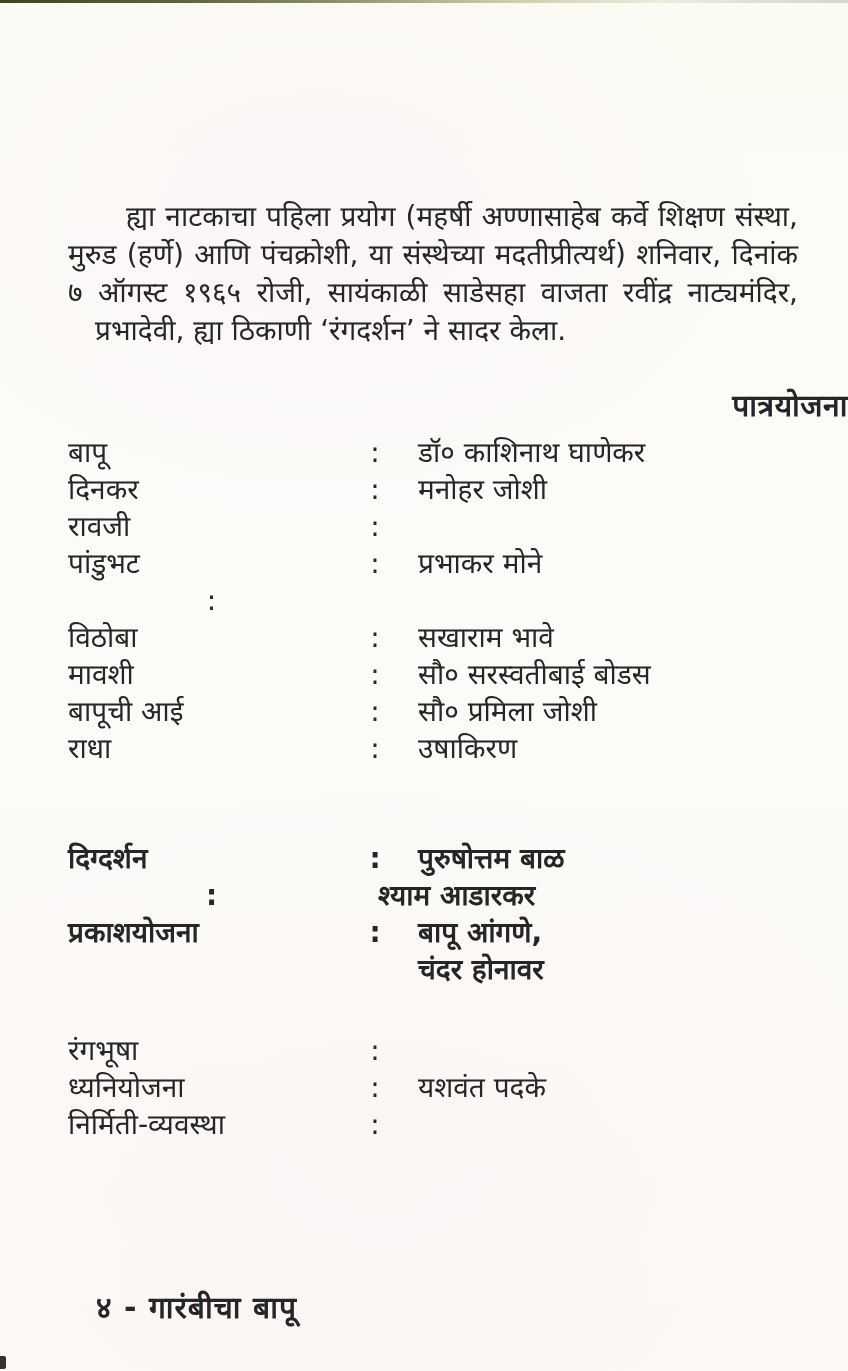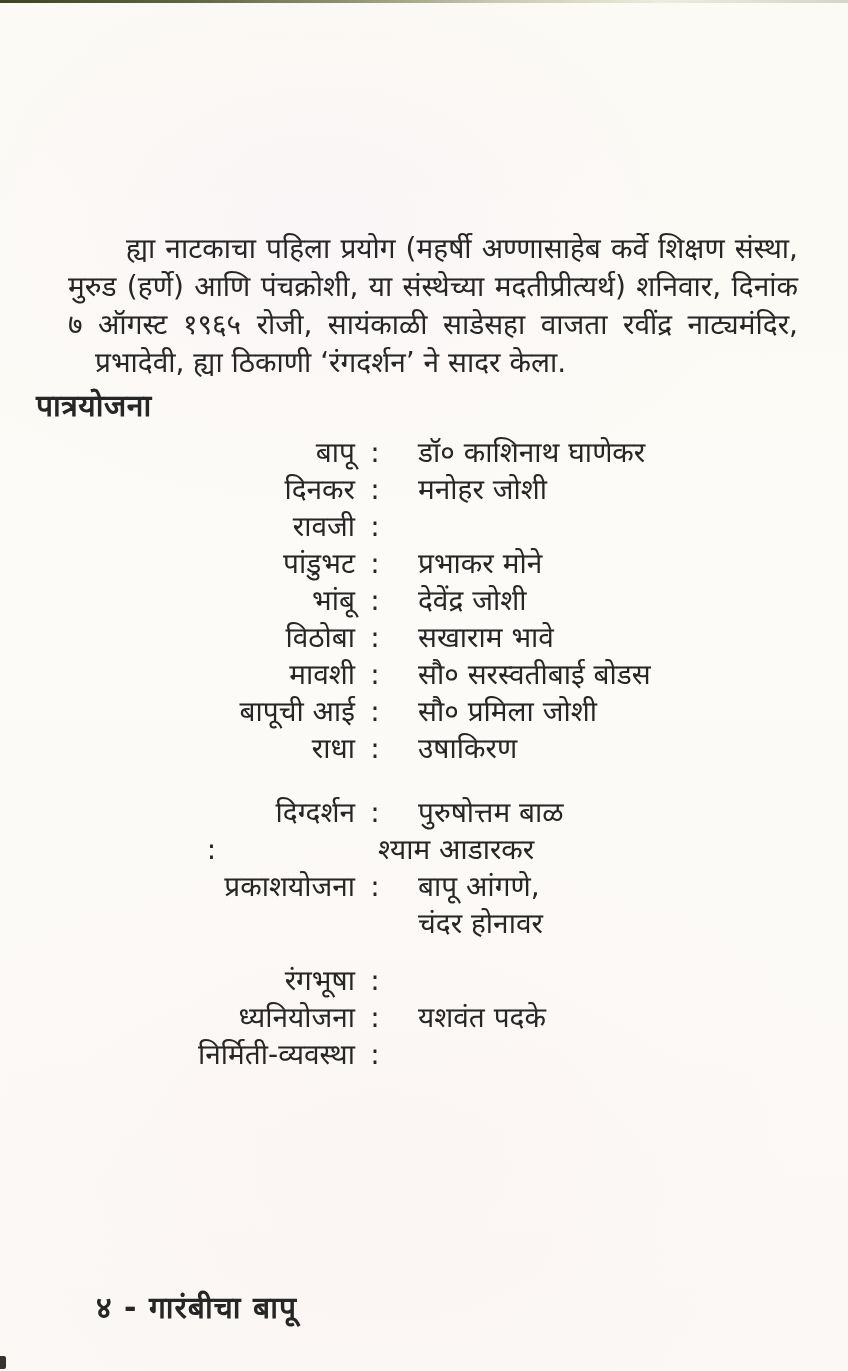--- a/index.html
+++ b/index.html
@@ -45,51 +45,51 @@
     top: 198px;
     width: 730px;
     font-size: 28px;
     line-height: 38px;
   }
   .para .pline {
     text-align: justify;
     text-align-last: justify;
     white-space: nowrap;
   }
-  .para .pline:first-child { text-indent: 58px; margin-top: 32px; }
+  .para .pline:first-child { text-indent: 58px; }
   .para .pline:last-child  { text-align-last: left; margin-left: 27px; }
 
   .heading {
     position: absolute;
     left: 0;
     right: 0;
     top: 384px;
-    text-align: left;
+    text-align: right;
     text-indent: 36px;
     font-size: 30px;
     font-weight: bold;
     letter-spacing: 0.5px;
   }
 
   .credits {
     position: absolute;
     left: 68px;
     width: 730px;
     font-size: 28px;
   }
   .credits.cast  { top: 434px; }
-  .credits.crew1 { top: 794px; }
-  .credits.crew2 { top: 962px; }
+  .credits.crew1 { top: 840px; font-weight: bold; }
+  .credits.crew2 { top: 1032px; }
 
   .crow {
     display: grid;
     grid-template-columns: 287px 40px 1fr;
     line-height: 37px;
   }
-  .crow .role  { text-align: right; white-space: nowrap; }
+  .crow .role  { text-align: left; white-space: nowrap; }
   .crow .colon { text-align: center; }
   .crow .names { padding-left: 23px; white-space: nowrap; }
 
   .footer {
     position: absolute;
     left: 96px;
     top: 1286px;
     font-size: 30px;
     font-weight: 600;
     letter-spacing: 1px;
@@ -131,25 +131,21 @@
         <div class="colon">:</div>
       </div>
       <div class="crow">
         <div class="role">पांडुभट</div>
         <div class="colon">:</div>
         <div class="names">
           <div>प्रभाकर मोने</div>
         </div>
       </div>
       <div class="crow">
-        <div class="role">भांबू</div>
-        <div class="colon">:</div>
-        <div class="names">
-          <div>देवेंद्र जोशी</div>
-        </div>
+        <div class="colon">:</div>
       </div>
       <div class="crow">
         <div class="role">विठोबा</div>
         <div class="colon">:</div>
         <div class="names">
           <div>सखाराम भावे</div>
         </div>
       </div>
       <div class="crow">
         <div class="role">मावशी</div>

